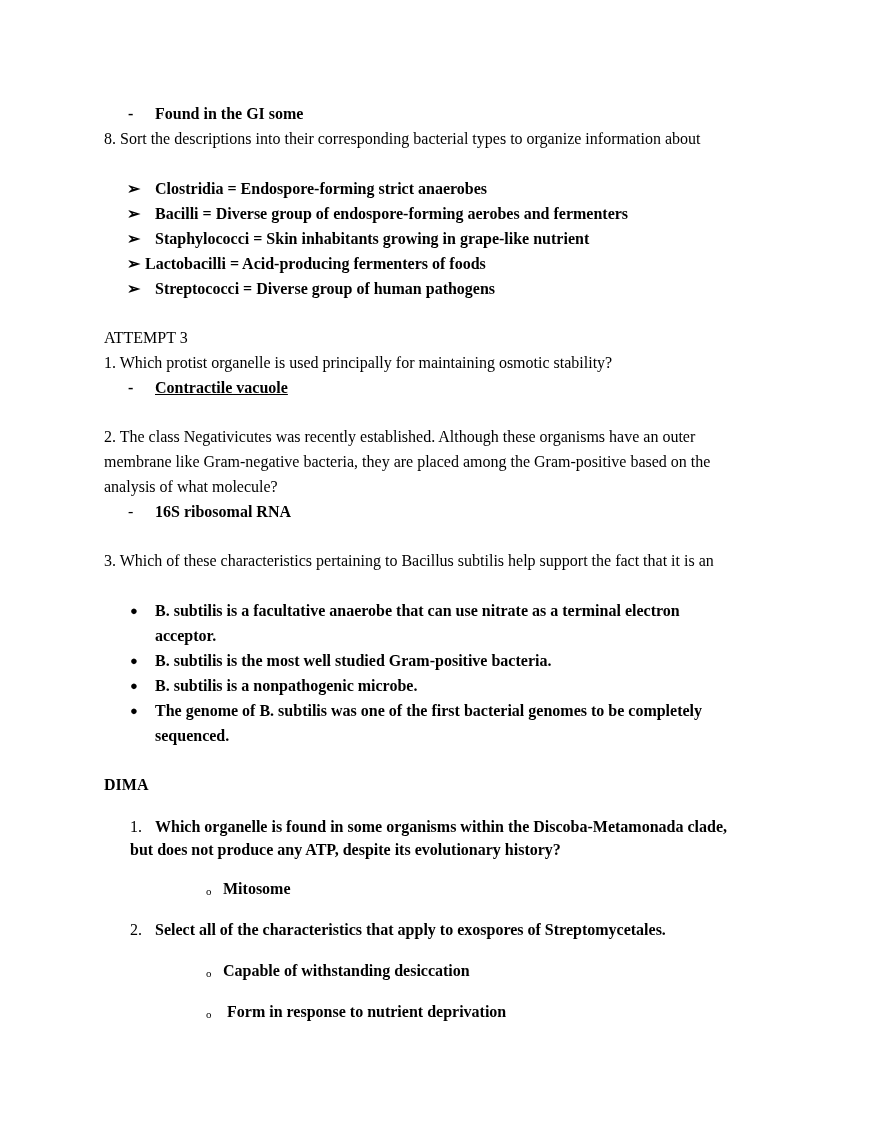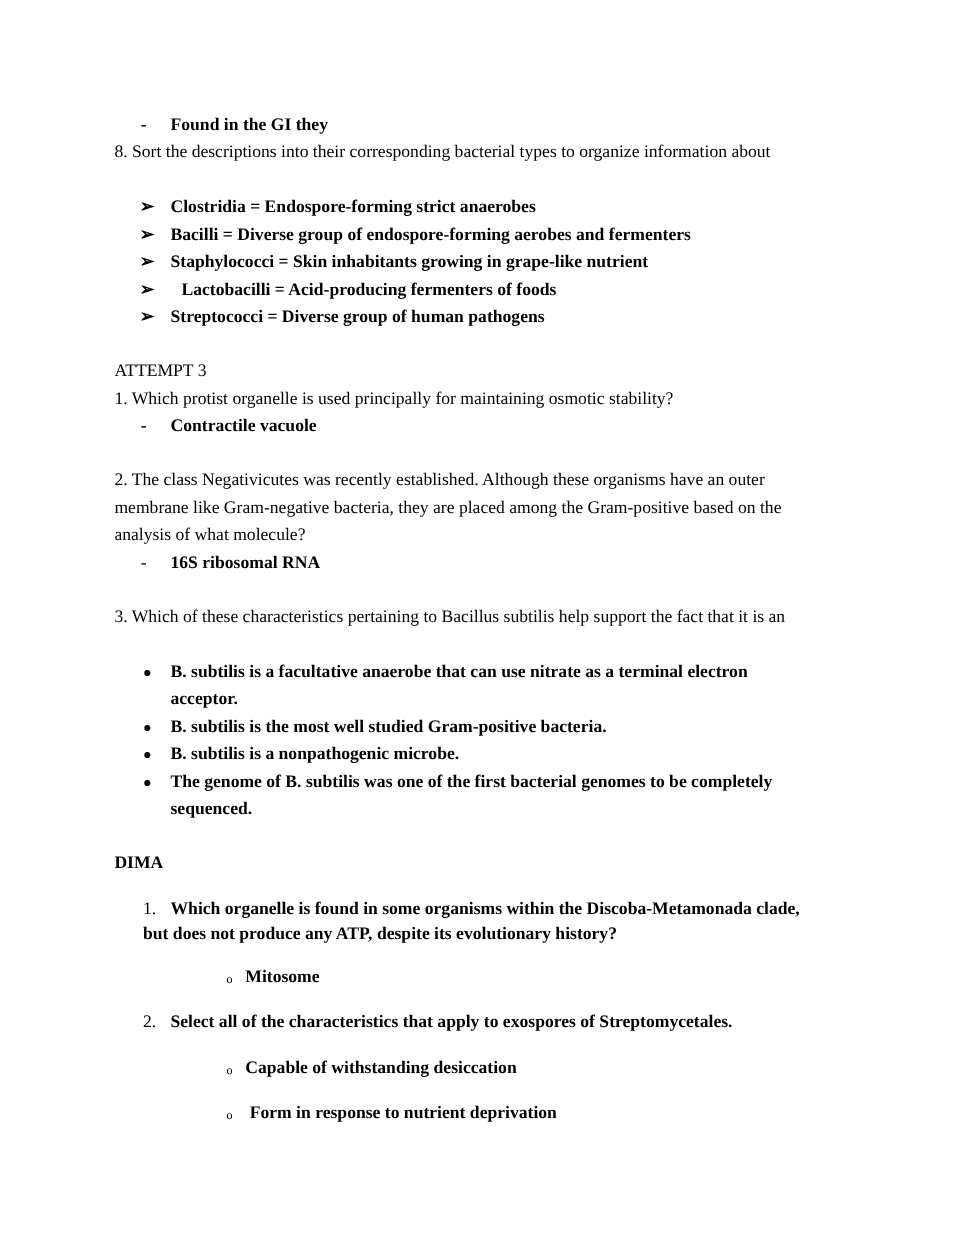--- a/index.html
+++ b/index.html
@@ -42,52 +42,52 @@
     .dash-marker { left: 128px; }
     .circle-marker { font-size: 11px; }
   </style>
 </head>
 <body>
 
 <div class="page">
 
   <div class="line bold" style="top:104px;">
     <span class="marker dash-marker" style="left:24px;">-</span>
-    <span class="text" style="left:51px;">Found in the GI they</span>
+    <span class="text" style="left:51px;">Found in the GI some</span>
   </div>
 
   <div class="line" style="top:129px;">8. Sort the descriptions into their corresponding bacterial types to organize information about</div>
 
   <div class="line bold" style="top:179px;">
     <span class="marker" style="left:23px;">➢</span>
     <span class="text" style="left:51px;">Clostridia = Endospore-forming strict anaerobes</span>
   </div>
   <div class="line bold" style="top:204px;">
     <span class="marker" style="left:23px;">➢</span>
     <span class="text" style="left:51px;">Bacilli = Diverse group of endospore-forming aerobes and fermenters</span>
   </div>
   <div class="line bold" style="top:229px;">
     <span class="marker" style="left:23px;">➢</span>
     <span class="text" style="left:51px;">Staphylococci = Skin inhabitants growing in grape-like nutrient</span>
   </div>
   <div class="line bold" style="top:254px;">
     <span class="marker" style="left:23px;">➢</span>
-    <span class="text" style="left:61px;text-align:right;">Lactobacilli = Acid-producing fermenters of foods</span>
+    <span class="text" style="left:41px;text-align:right;">Lactobacilli = Acid-producing fermenters of foods</span>
   </div>
   <div class="line bold" style="top:279px;">
     <span class="marker" style="left:23px;">➢</span>
     <span class="text" style="left:51px;">Streptococci = Diverse group of human pathogens</span>
   </div>
 
   <div class="line" style="top:328px;">ATTEMPT 3</div>
 
   <div class="line" style="top:353px;">1. Which protist organelle is used principally for maintaining osmotic stability?</div>
   <div class="line bold" style="top:378px;">
     <span class="marker" style="left:24px;">-</span>
-    <span class="text" style="left:51px;">Contractile vacuole</span>
+    <span class="text" style="left:51px;text-decoration:underline;">Contractile vacuole</span>
   </div>
 
   <div class="line" style="top:427px;">2. The class Negativicutes was recently established. Although these organisms have an outer</div>
   <div class="line" style="top:452px;">membrane like Gram-negative bacteria, they are placed among the Gram-positive based on the</div>
   <div class="line" style="top:477px;">analysis of what molecule?</div>
   <div class="line bold" style="top:502px;">
     <span class="marker" style="left:24px; font-weight:normal;">-</span>
     <span class="text" style="left:51px;">16S ribosomal RNA</span>
   </div>
 

